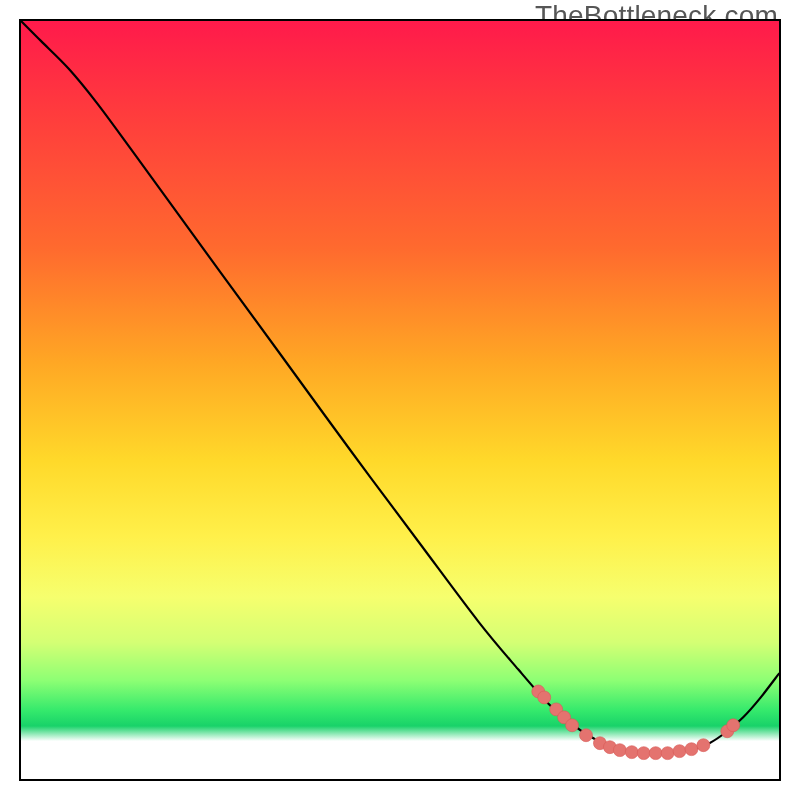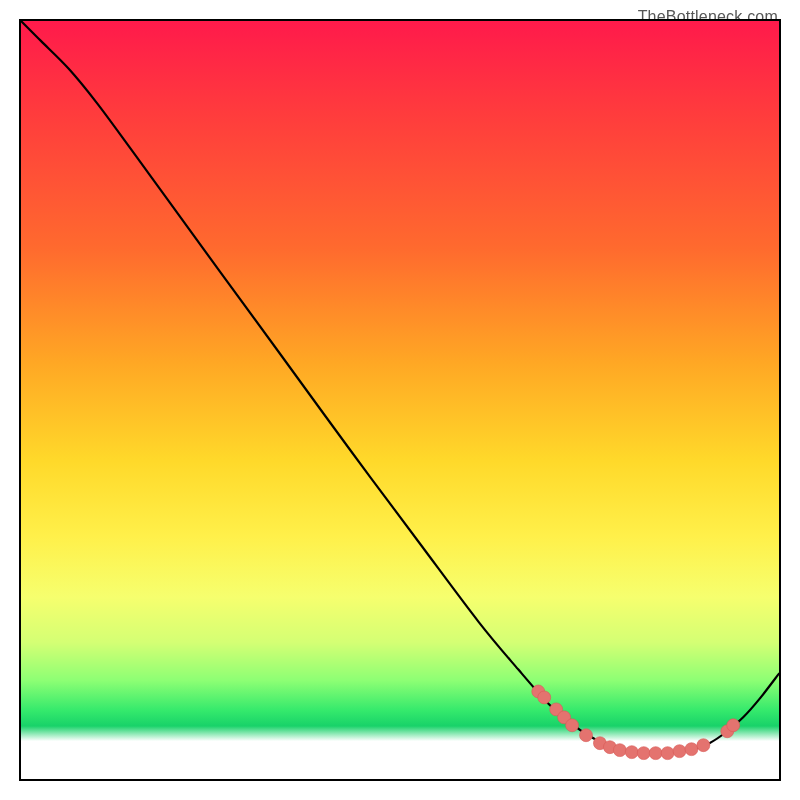--- a/index.html
+++ b/index.html
@@ -35,24 +35,24 @@
         #d4ff74 82%,
         #8dff74 87%,
         #34e96c 91%,
         #18d269 93%,
         #ffffff 95%,
         #ffffff 100%
       );
   }
   .watermark {
     position: absolute;
-    top: 8px;
+    top: 0px;
     right: 22px;
     font-family: Arial, Helvetica, sans-serif;
-    font-size: 16px;
+    font-size: 28px;
     color: #565656;
     letter-spacing: 0.2px;
     user-select: none;
   }
   svg.curve {
     position: absolute;
     inset: 0;
     width: 100%;
     height: 100%;
   }

